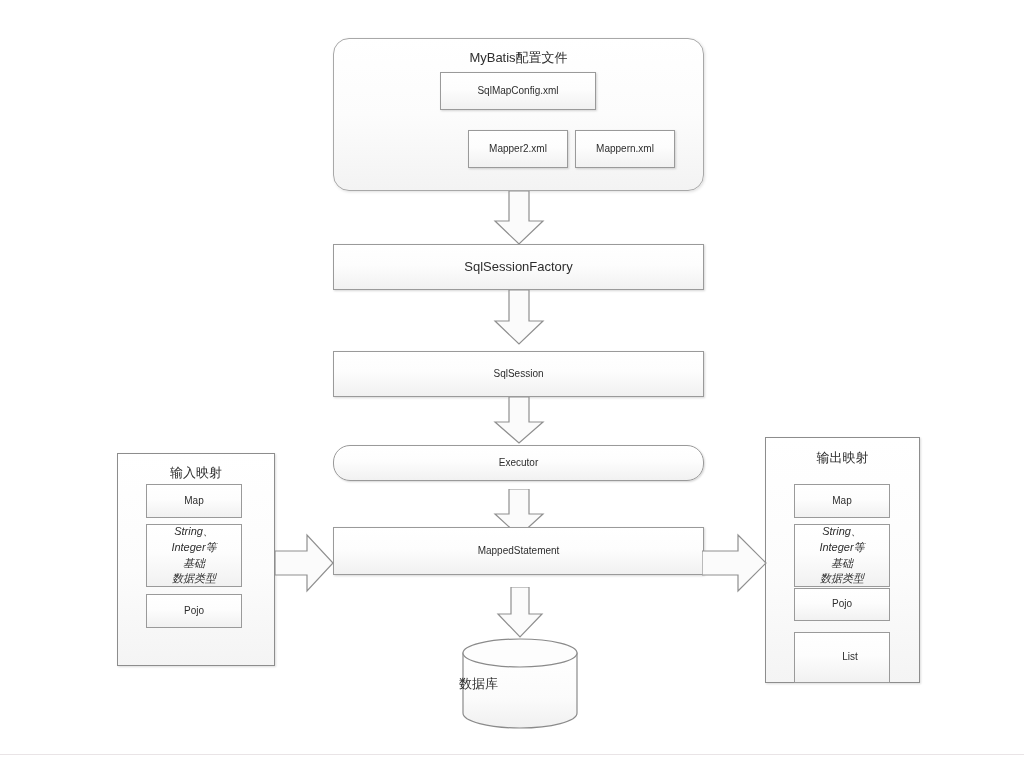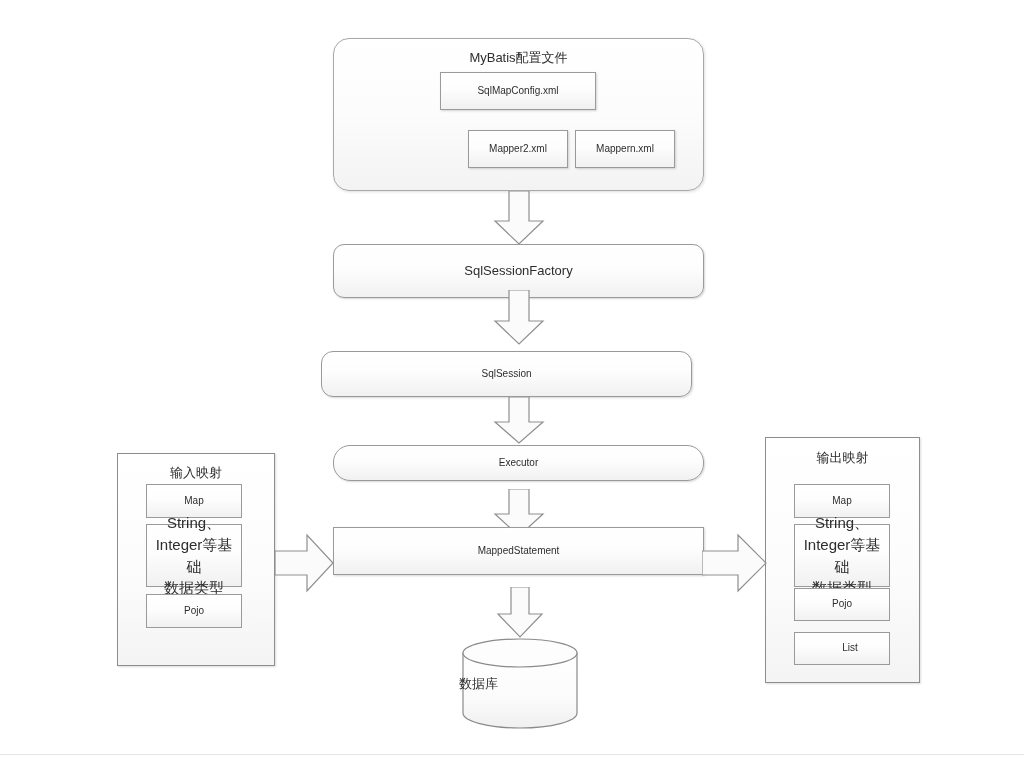--- a/index.html
+++ b/index.html
@@ -87,23 +87,24 @@
   .cyl-label {
     position: absolute;
     left: 0;
     right: 0;
     text-align: left;
     font-size: 13px;
     color: #2d2d2d;
   }
 
   .multiline {
-    font-size: 15px;
+    font-size: 11px;
     line-height: 1.45;
-    padding: 2px 8px;
+    padding: 2px 19px;
+    font-style: italic;
   }
 
   
   .footer-rule {
     position: absolute;
     left: 0;
     top: 754px;
     width: 1024px;
     height: 1px;
     background: #e9e4e6;
@@ -128,31 +129,31 @@
   <div class="box" style="left:575px; top:130px; width:100px; height:38px;">
     <span>Mappern.xml</span>
   </div>
 
   <div class="arrow" style="left:493px; top:191px;">
     <svg width="52" height="55" viewBox="0 0 52 55">
       <polygon points="16,0 36,0 36,30 50,30 26,53 2,30 16,30" fill="#fbfbfb" stroke="#8f8f8f" stroke-width="1.2"></polygon>
     </svg>
   </div>
 
-  <div class="box" style="left:333px; top:244px; width:371px; height:54px; font-size:13px;border-radius:11px;">
+  <div class="box" style="left:333px; top:244px; width:371px; height:46px; font-size:13px;">
     <span>SqlSessionFactory</span>
   </div>
 
   <div class="arrow" style="left:493px; top:290px;">
     <svg width="52" height="56" viewBox="0 0 52 56">
       <polygon points="16,0 36,0 36,31 50,31 26,54 2,31 16,31" fill="#fbfbfb" stroke="#8f8f8f" stroke-width="1.2"></polygon>
     </svg>
   </div>
 
-  <div class="box" style="left:321px; top:351px; width:371px; height:46px;border-radius:12px;">
+  <div class="box" style="left:333px; top:351px; width:371px; height:46px;">
     <span>SqlSession</span>
   </div>
 
   <div class="arrow" style="left:493px; top:397px;">
     <svg width="52" height="48" viewBox="0 0 52 48">
       <polygon points="16,0 36,0 36,25 50,25 26,46 2,25 16,25" fill="#fbfbfb" stroke="#8f8f8f" stroke-width="1.2"></polygon>
     </svg>
   </div>
 
   <div class="box" style="left:333px; top:445px; width:371px; height:36px;border-radius:17px;">
@@ -210,21 +211,21 @@
   <div class="box plain multiline" style="left:794px; top:524px; width:96px; height:63px; flex-direction:column;">
     <span>String、</span>
     <span>Integer等基础</span>
     <span>数据类型</span>
   </div>
 
   <div class="box plain" style="left:794px; top:588px; width:96px; height:33px;">
     <span>Pojo</span>
   </div>
 
-  <div class="box plain" style="left:794px; top:632px; width:96px; height:33px;padding-left:16px;">
+  <div class="box plain" style="left:794px; top:632px; width:96px; height:51px;padding-left:16px;">
     <span>List</span>
   </div>
 
   <div class="arrow" style="left:702px; top:531px;">
     <svg width="66" height="64" viewBox="0 0 66 64">
       <polygon points="0,20 36,20 36,4 64,32 36,60 36,44 0,44" fill="#fbfbfb" stroke="#8f8f8f" stroke-width="1.2"></polygon>
     </svg>
   </div>
 
   <div class="cylinder" style="left:459px; top:637px; width:122px; height:92px;">

